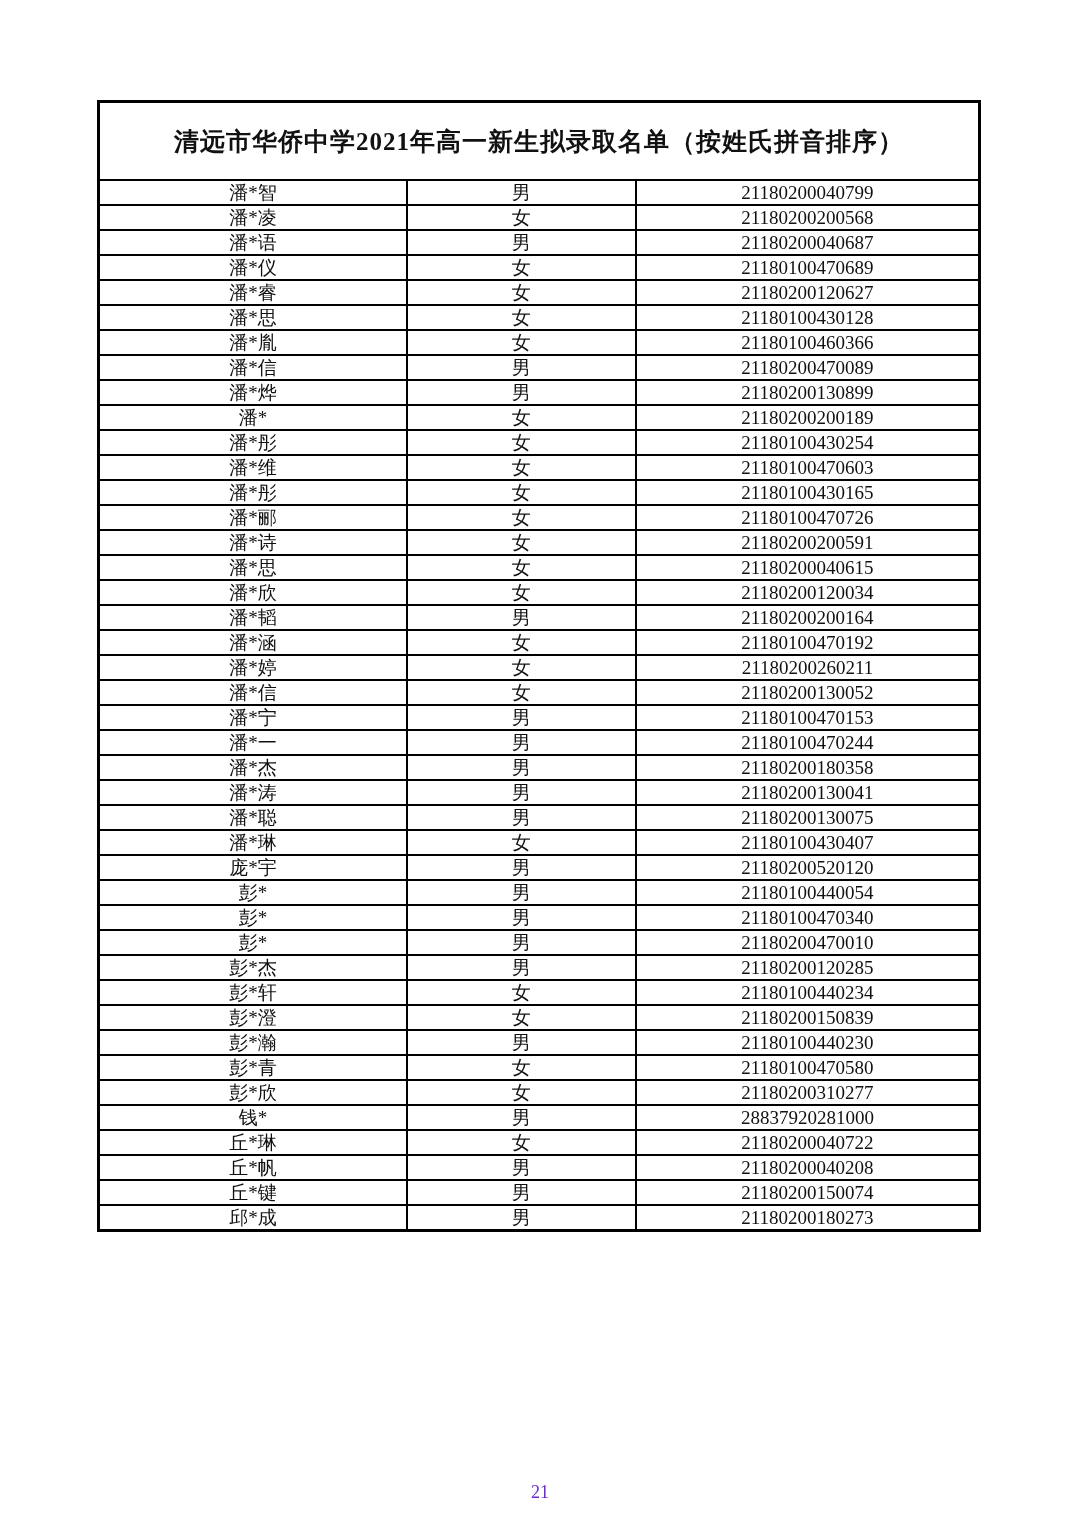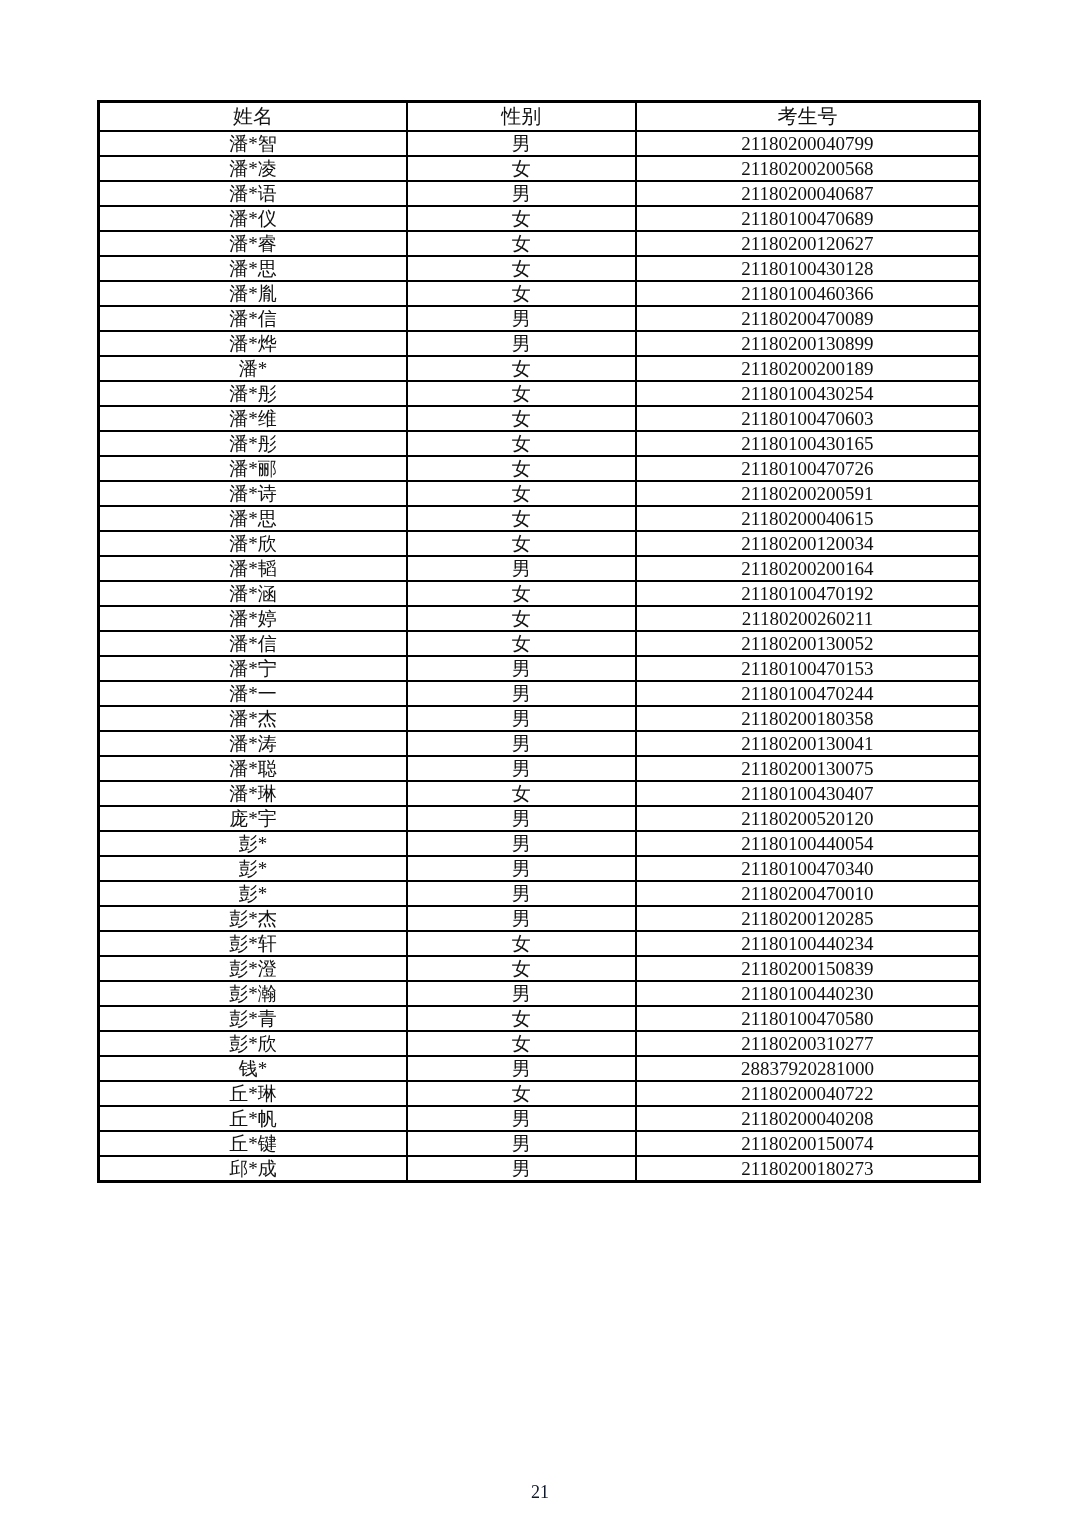--- a/index.html
+++ b/index.html
@@ -53,39 +53,37 @@
     font-size: 19px;
     line-height: 23px;
   }
   .page-number {
     position: absolute;
     left: 0;
     top: 1482px;
     width: 100%;
     text-align: center;
     font-size: 18px;
-    color: #0f172a;
+    color: #6d28d9;
   }
 </style>
 </head>
 <body>
 
 <div class="page">
 
   <table class="admission-table">
     <colgroup>
       <col class="col-name">
       <col class="col-gender">
       <col class="col-exam">
     </colgroup>
     <thead>
-      <tr class="header-row">
-        <th>姓名</th>
-        <th>性别</th>
-        <th>考生号</th>
+      <tr class="title-row">
+        <th colspan="3">清远市华侨中学2021年高一新生拟录取名单（按姓氏拼音排序）</th>
       </tr>
     </thead>
     <tbody>
   <tr>
     <td>潘*智</td>
     <td>男</td>
     <td>21180200040799</td>
   </tr>
 
   <tr>

